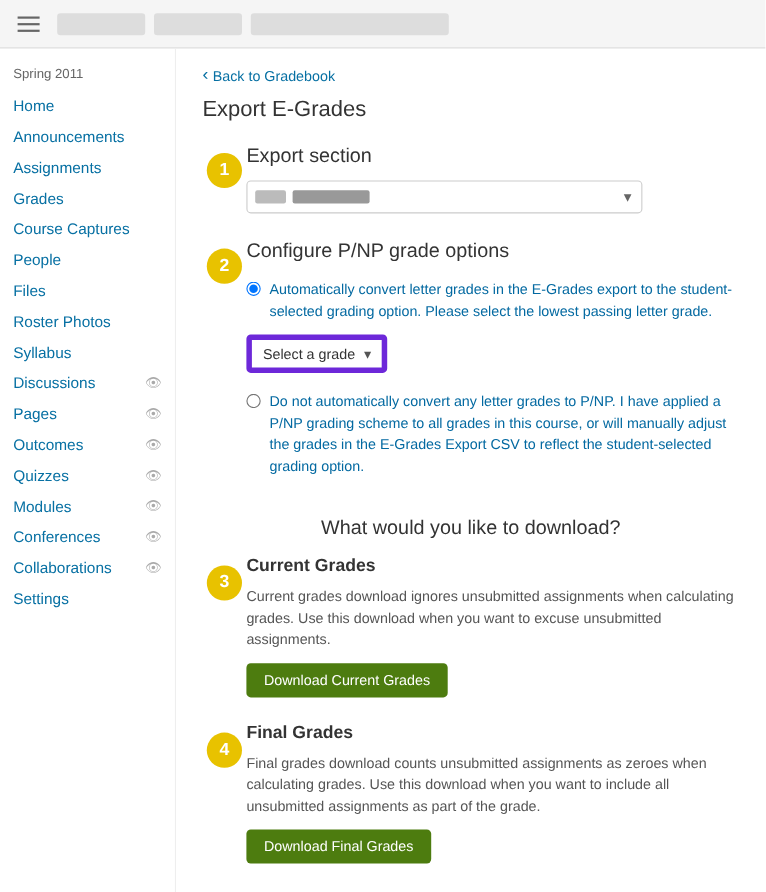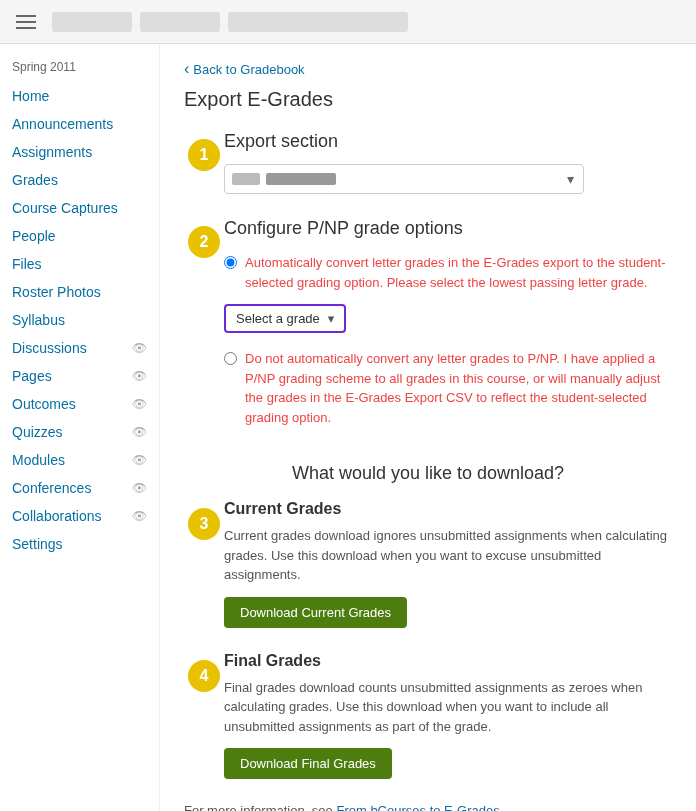--- a/index.html
+++ b/index.html
@@ -33,24 +33,24 @@
     .section-title { font-size: 18px; font-weight: 400; margin-bottom: 12px; color: #333; }
 
     
     .select-wrapper { position: relative; display: inline-block; }
     .section-select { appearance: none; -webkit-appearance: none; border: 1px solid #ccc; border-radius: 4px; padding: 6px 32px 6px 10px; font-size: 14px; color: #333; background: #fff; width: 360px; cursor: pointer; }
     .select-arrow { position: absolute; right: 10px; top: 50%; transform: translateY(-50%); pointer-events: none; color: #666; }
     .configure-title { font-size: 18px; font-weight: 400; margin-bottom: 14px; color: #333; }
 
     .radio-option { display: flex; align-items: flex-start; gap: 8px; margin-bottom: 12px; }
     .radio-option input[type="radio"] { margin-top: 3px; flex-shrink: 0; }
-    .radio-text { font-size: 13px; color: #ef4444; line-height: 1.5; }
+    .radio-text { font-size: 13px; color: #0369a1; line-height: 1.5; }
 
     .grade-select-wrapper { margin: 8px 0 16px 0; }
-    .grade-select-container { display: inline-flex; align-items: center; border: 2px solid #6d28d9; border-radius: 4px; padding: 5px 10px; font-size: 13px; cursor: pointer; gap: 8px; }
+    .grade-select-container { display: inline-flex; align-items: center; border: 5px solid #6d28d9; border-radius: 4px; padding: 5px 10px; font-size: 13px; cursor: pointer; gap: 8px; }
     .grade-select-container::after { content: '▾'; color: #555; }
 
     
     .download-title { font-size: 18px; font-weight: 300; margin-bottom: 16px; color: #333; text-align: center; }
 
     .download-subsection { margin-bottom: 24px; position: relative; }
     .download-subsection-title { font-size: 16px; font-weight: bold; margin-bottom: 8px; color: #333; }
     .download-description { font-size: 13px; color: #555; line-height: 1.5; margin-bottom: 12px; }
 
     .download-btn { background: #4d7c0f; color: #fff; border: none; border-radius: 4px; padding: 8px 16px; font-size: 13px; cursor: pointer; font-weight: 500; }

